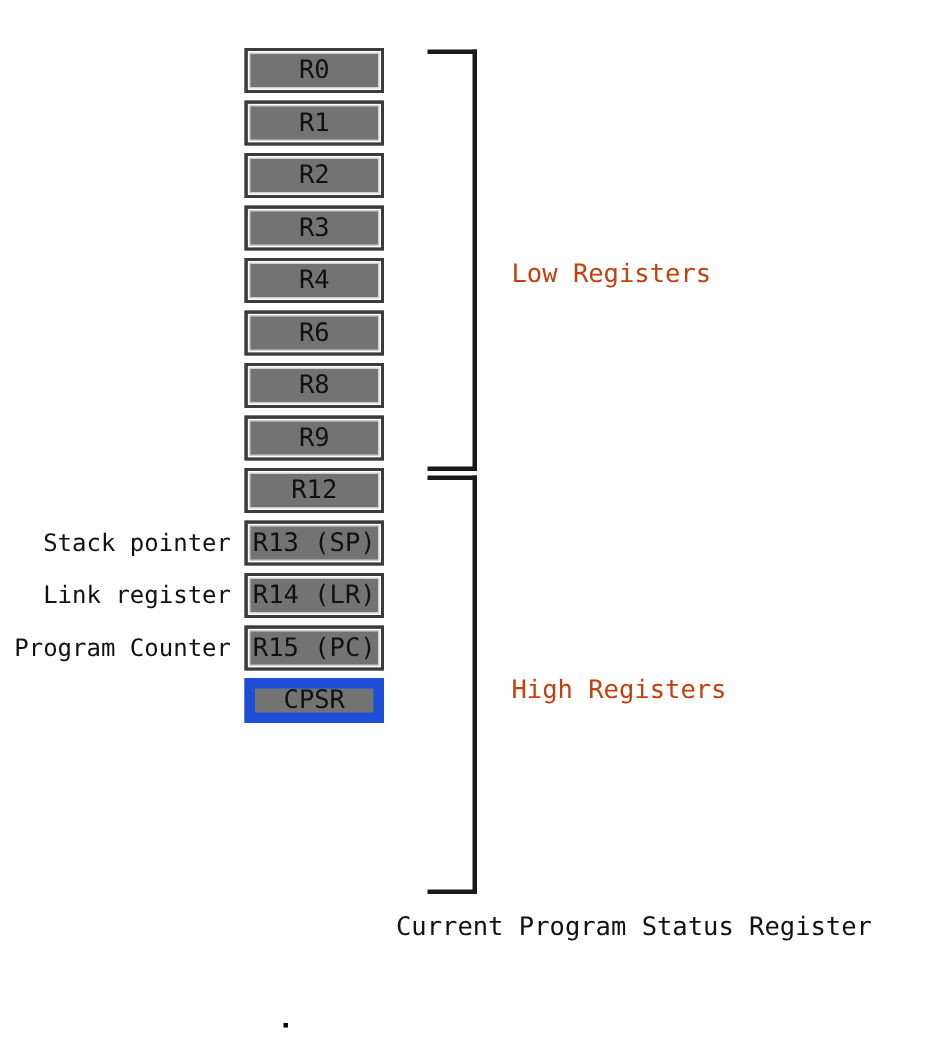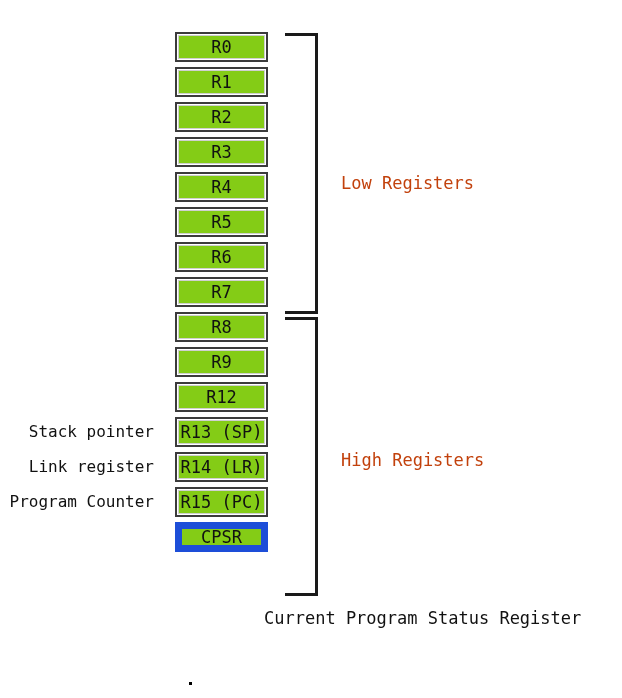--- a/index.html
+++ b/index.html
@@ -23,26 +23,26 @@
     top: 32px;
     width: 93px;
   }
   .reg-row {
     position: relative;
     height: 30px;
     margin-bottom: 5px;
   }
   .reg-box {
     position: absolute;
-    left: 16px;
+    left: 4px;
     top: 0;
     width: 93px;
     height: 30px;
     box-sizing: border-box;
-    background: #84cc16;
+    background: #737373;
     border: 2px solid #3b3b3b;
     box-shadow: inset 0 0 0 1px #ffffff, inset 0 0 0 2px #cfcfcf;
     display: flex;
     align-items: center;
     justify-content: center;
   }
   .reg-box.thin {
     border: 7px solid #1d4ed8;
     box-shadow: none;
   }
@@ -168,46 +168,30 @@
 
     <div class="reg-row">
       <div class="reg-box">
         <span class="reg-label">R4</span>
       </div>
       <div class="left-anchor">
         <span class="left-label"></span>
       </div>
     </div>
 
-    <div class="reg-row">
-      <div class="reg-box">
-        <span class="reg-label">R5</span>
-      </div>
-      <div class="left-anchor">
-        <span class="left-label"></span>
-      </div>
-    </div>
 
     <div class="reg-row">
       <div class="reg-box">
         <span class="reg-label">R6</span>
       </div>
       <div class="left-anchor">
         <span class="left-label"></span>
       </div>
     </div>
 
-    <div class="reg-row">
-      <div class="reg-box">
-        <span class="reg-label">R7</span>
-      </div>
-      <div class="left-anchor">
-        <span class="left-label"></span>
-      </div>
-    </div>
 
     <div class="reg-row">
       <div class="reg-box">
         <span class="reg-label">R8</span>
       </div>
       <div class="left-anchor">
         <span class="left-label"></span>
       </div>
     </div>
 

